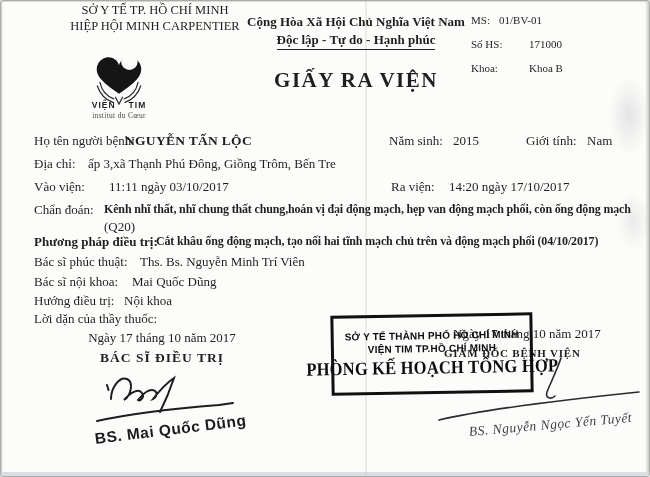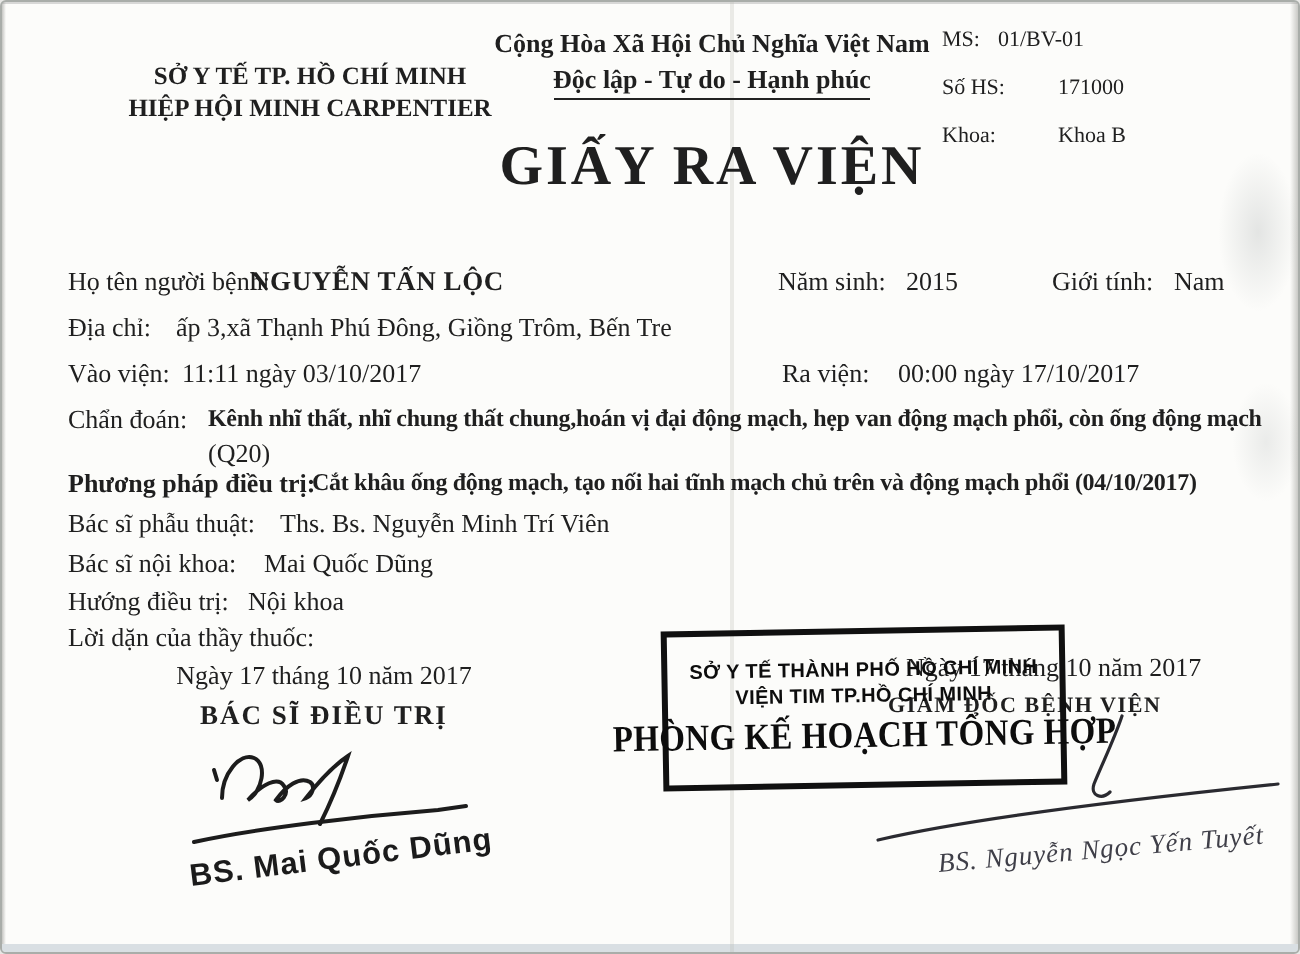--- a/index.html
+++ b/index.html
@@ -16,24 +16,24 @@
   .sans{font-family:"Liberation Sans","DejaVu Sans",sans-serif;}
   
   .edge-left{left:0;top:0;width:2px;height:100%;background:linear-gradient(to right,rgba(130,130,125,.45),rgba(130,130,125,0));}
   .edge-right{right:0;top:0;width:4px;height:100%;background:linear-gradient(to left,rgba(150,150,145,.5),rgba(150,150,145,0));}
   .edge-bottom{left:0;bottom:0;width:100%;height:4px;background:#d9dfe3;}
   .edge-top{left:0;top:0;width:100%;height:1px;background:rgba(150,150,150,.35);}
   .crease{left:364px;top:0;width:2px;height:477px;background:rgba(185,185,180,.28);}
   .smudge1{left:608px;top:75px;width:40px;height:80px;background:radial-gradient(ellipse at center,rgba(170,175,175,.30),rgba(170,175,175,0) 70%);}
   .smudge2{left:615px;top:190px;width:34px;height:60px;background:radial-gradient(ellipse at center,rgba(170,175,175,.22),rgba(170,175,175,0) 70%);}
   
-  .org{left:18px;top:29px;width:272px;font-size:12.5px;font-weight:bold;line-height:16px;}
+  .org{left:18px;top:1px;width:272px;font-size:12.5px;font-weight:normal;line-height:16px;}
   .republic{left:228px;top:14px;width:254px;font-size:13px;font-weight:bold;}
   .motto{display:inline-block;margin-top:3px;padding-bottom:1px;border-bottom:1.6px solid #222;font-size:13px;font-weight:bold;}
-  .title{left:228px;top:67px;width:254px;font-size:28px;font-weight:bold;letter-spacing:1.5px;}
+  .title{left:228px;top:67px;width:254px;font-size:21px;font-weight:bold;letter-spacing:1.5px;}
   .idrow{font-size:11px;}
   
   .logo-wrap{left:72px;top:52px;width:92px;}
   .logo-names{display:flex;justify-content:center;gap:13px;font-size:8.5px;font-weight:bold;letter-spacing:1px;margin-top:-4px;}
   .logo-sub{font-size:7.5px;color:#4a4a4a;letter-spacing:.3px;margin-top:1px;}
   
   .f{font-size:13px;}
   .fv-long{font-size:12px;letter-spacing:-.15px;font-weight:bold;}
   .patient-name{font-size:13.5px;font-weight:bold;letter-spacing:.3px;}
   
@@ -65,20 +65,38 @@
   <div class="abs edge-top"></div>
   <div class="abs crease"></div>
   <div class="abs smudge1"></div>
   <div class="abs smudge2"></div>
 
   <div class="abs org ctr">
     <div>SỞ Y TẾ TP. HỒ CHÍ MINH</div>
     <div>HIỆP HỘI MINH CARPENTIER</div>
   </div>
 
+  <div class="abs logo-wrap ctr">
+    <svg width="92" height="52" viewBox="0 0 64 60">
+      <path d="M32 14 C30 6 20 2 13 7 C5 12 4 22 11 30 C17 37 25 42 32 47 C39 42 47 37 53 30 C60 22 59 12 51 7 C44 2 34 6 32 14 Z" fill="#151515"></path>
+      <circle cx="44" cy="10" r="9.5" fill="#fcfcfa"></circle>
+      <g stroke="#2b2b2b" stroke-width="1.4" fill="none" stroke-linecap="round">
+        <path d="M10 34 C12 44 18 50 26 53"></path>
+        <path d="M7 38 C10 47 17 54 25 57"></path>
+        <path d="M54 34 C52 44 46 50 38 53"></path>
+        <path d="M57 38 C54 47 47 54 39 57"></path>
+        <path d="M28 51 L32 59 L36 51"></path>
+      </g>
+    </svg>
+    <div class="logo-names sans">
+      <span>VIỆN</span>
+      <span>TIM</span>
+    </div>
+    <div class="logo-sub">institut du Cœur</div>
+  </div>
 
   <div class="abs republic ctr">
     <div>Cộng Hòa Xã Hội Chủ Nghĩa Việt Nam</div>
     <span class="motto">Độc lập - Tự do - Hạnh phúc</span>
   </div>
 
   <div class="abs title ctr">GIẤY RA VIỆN</div>
 
   <span class="abs idrow" style="left:470px;top:13px;">MS:</span>
   <span class="abs idrow" style="left:498px;top:13px;">01/BV-01</span>
@@ -91,32 +109,32 @@
   <span class="abs f" style="left:33px;top:133px;">Họ tên người bệnh:</span>
   <span class="abs f" style="left:388px;top:133px;">Năm sinh:</span>
   <span class="abs f" style="left:452px;top:133px;">2015</span>
   <span class="abs f" style="left:525px;top:133px;">Giới tính:</span>
   <span class="abs f" style="left:586px;top:133px;">Nam</span>
 
   <span class="abs f" style="left:33px;top:156px;">Địa chỉ:</span>
   <span class="abs f" style="left:87px;top:156px;">ấp 3,xã Thạnh Phú Đông, Giồng Trôm, Bến Tre</span>
 
   <span class="abs f" style="left:33px;top:179px;">Vào viện:</span>
-  <span class="abs f" style="left:90px;top:179px;font-family:Liberation Serif, serif;">11:11 ngày 03/10/2017</span>
+  <span class="abs f" style="left:108px;top:179px;font-family:Liberation Serif, serif;">11:11 ngày 03/10/2017</span>
   <span class="abs f" style="left:390px;top:179px;">Ra viện:</span>
-  <span class="abs f" style="left:448px;top:179px;">00:00 ngày 17/10/2017</span>
+  <span class="abs f" style="left:448px;top:179px;">14:20 ngày 17/10/2017</span>
 
   <span class="abs f" style="left:33px;top:202px;">Chẩn đoán:</span>
   <span class="abs fv-long" style="left:103px;top:202px;">Kênh nhĩ thất, nhĩ chung thất chung,hoán vị đại động mạch, hẹp van động mạch phổi, còn ống động mạch</span>
   <span class="abs f" style="left:103px;top:219px;">(Q20)</span>
 
   <span class="abs f" style="left:33px;top:234px;font-weight:bold;">Phương pháp điều trị:</span>
   <span class="abs fv-long" style="left:155px;top:234px;">Cắt khâu ống động mạch, tạo nối hai tĩnh mạch chủ trên và động mạch phổi (04/10/2017)</span>
 
-  <span class="abs f" style="left:33px;top:254px;">Bác sĩ phẫu thuật:</span>
+  <span class="abs f" style="left:33px;top:254px;">Bác sĩ phúc thuật:</span>
   <span class="abs f" style="left:33px;top:274px;">Bác sĩ nội khoa:</span>
 
   <span class="abs f" style="left:139px;top:254px;">Ths. Bs. Nguyễn Minh Trí Viên</span>
   <span class="abs f" style="left:131px;top:274px;">Mai Quốc Dũng</span>
 
   <span class="abs f" style="left:33px;top:293px;">Hướng điều trị:</span>
   <span class="abs f" style="left:123px;top:293px;">Nội khoa</span>
 
   <span class="abs f" style="left:33px;top:311px;">Lời dặn của thầy thuốc:</span>
 

